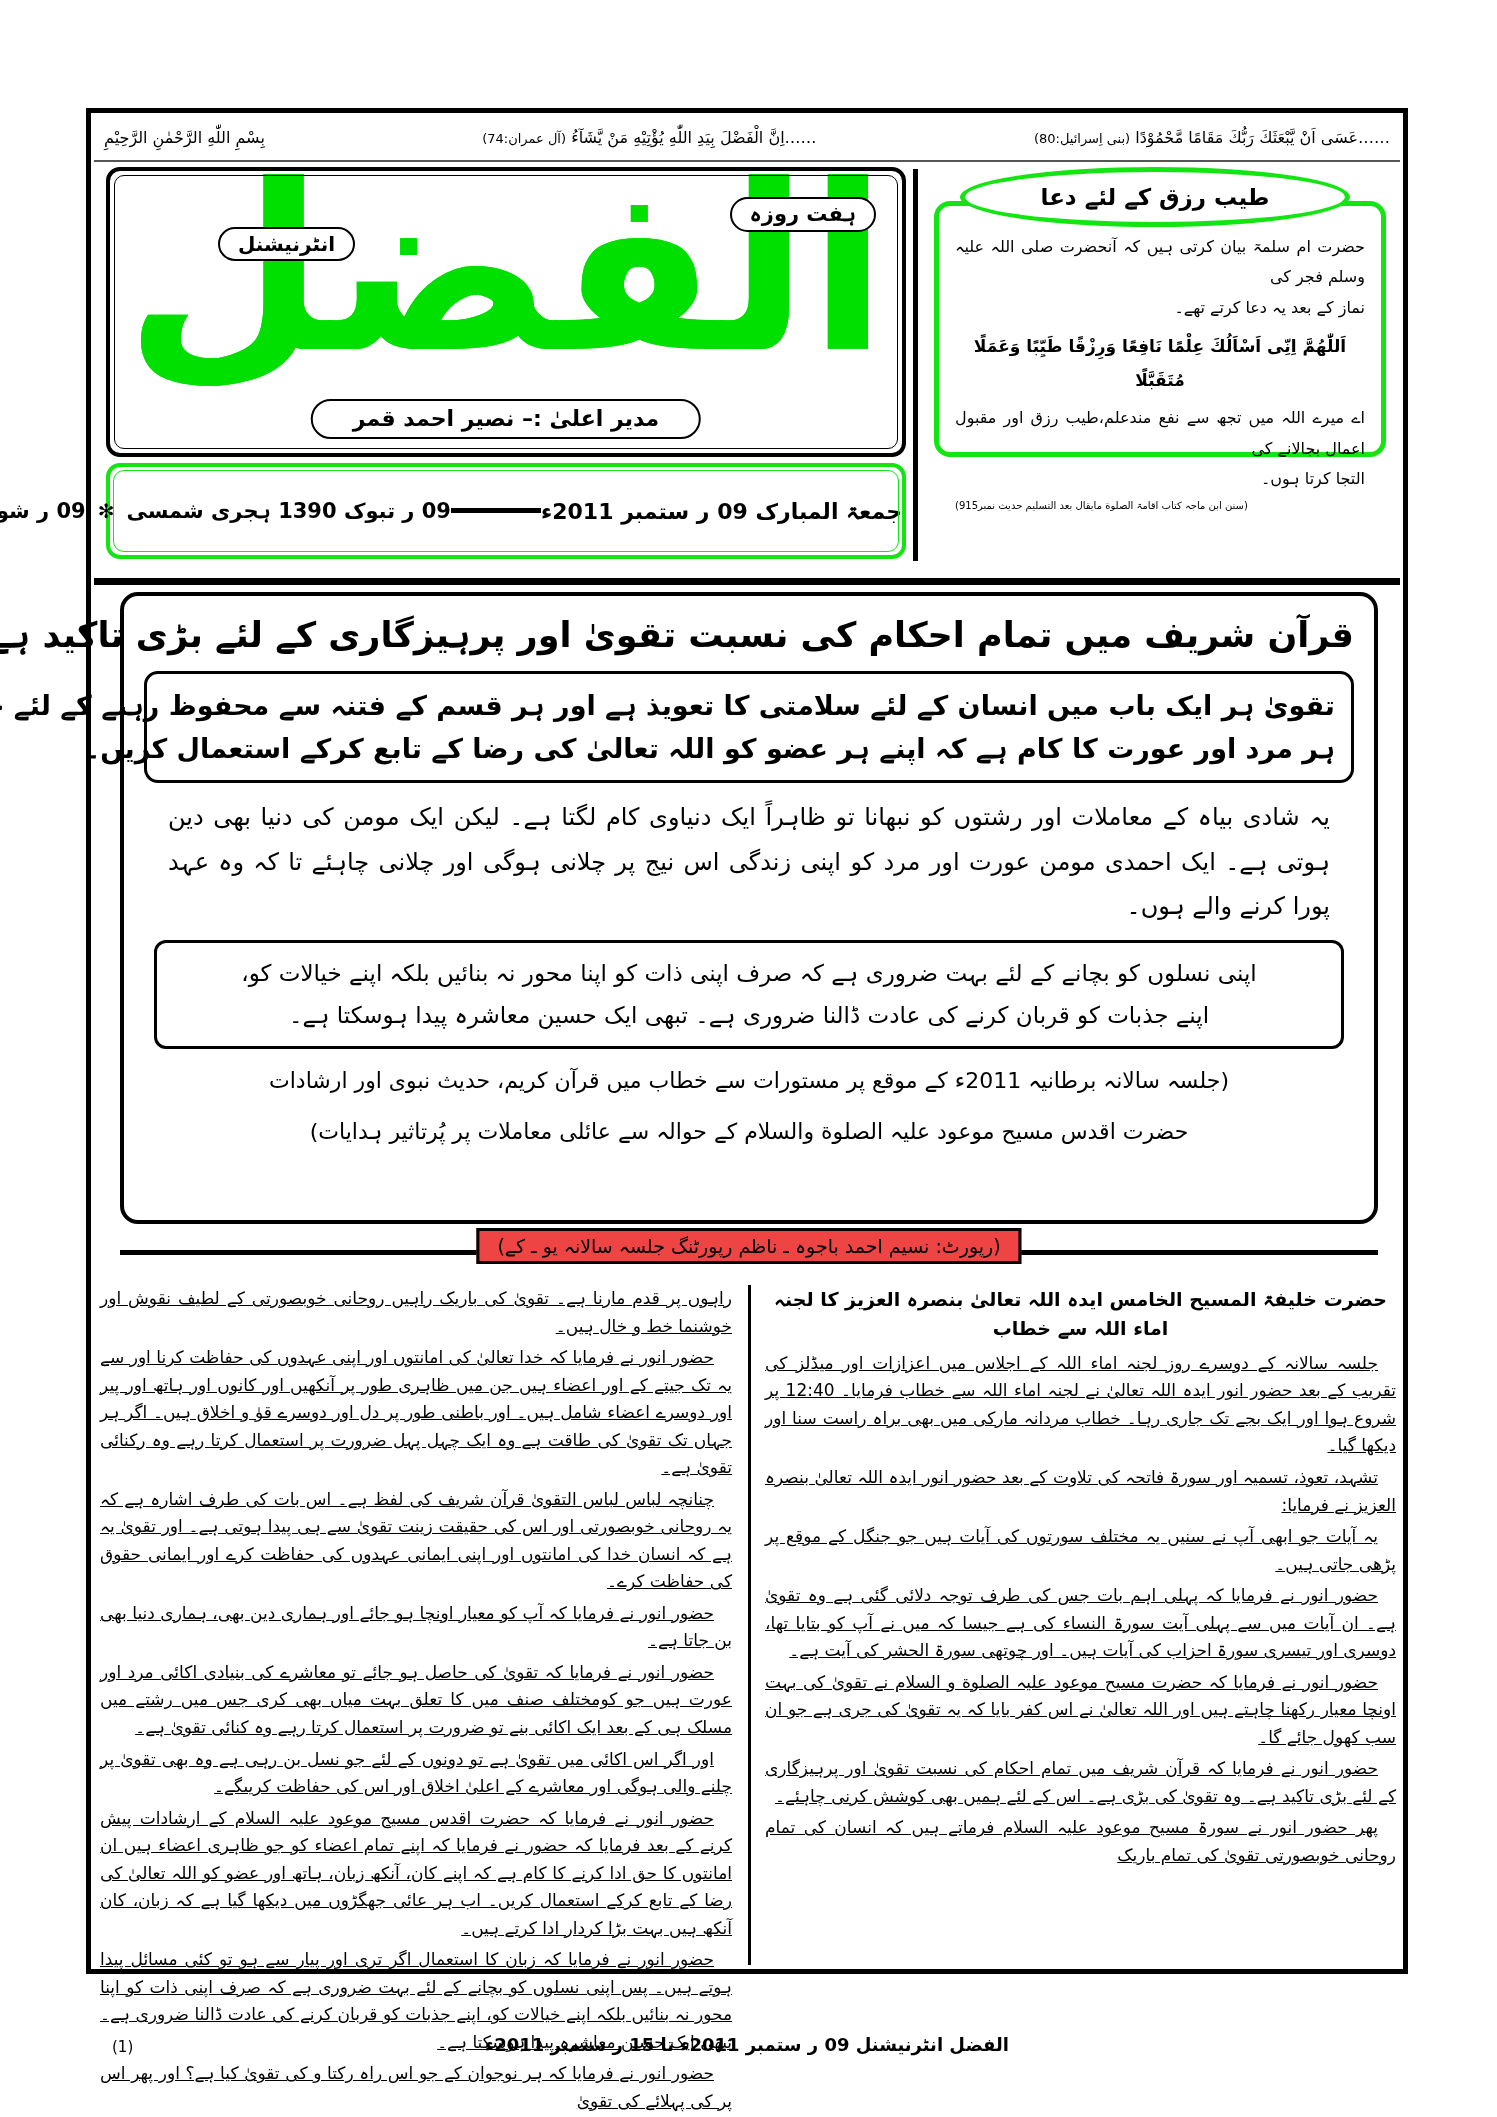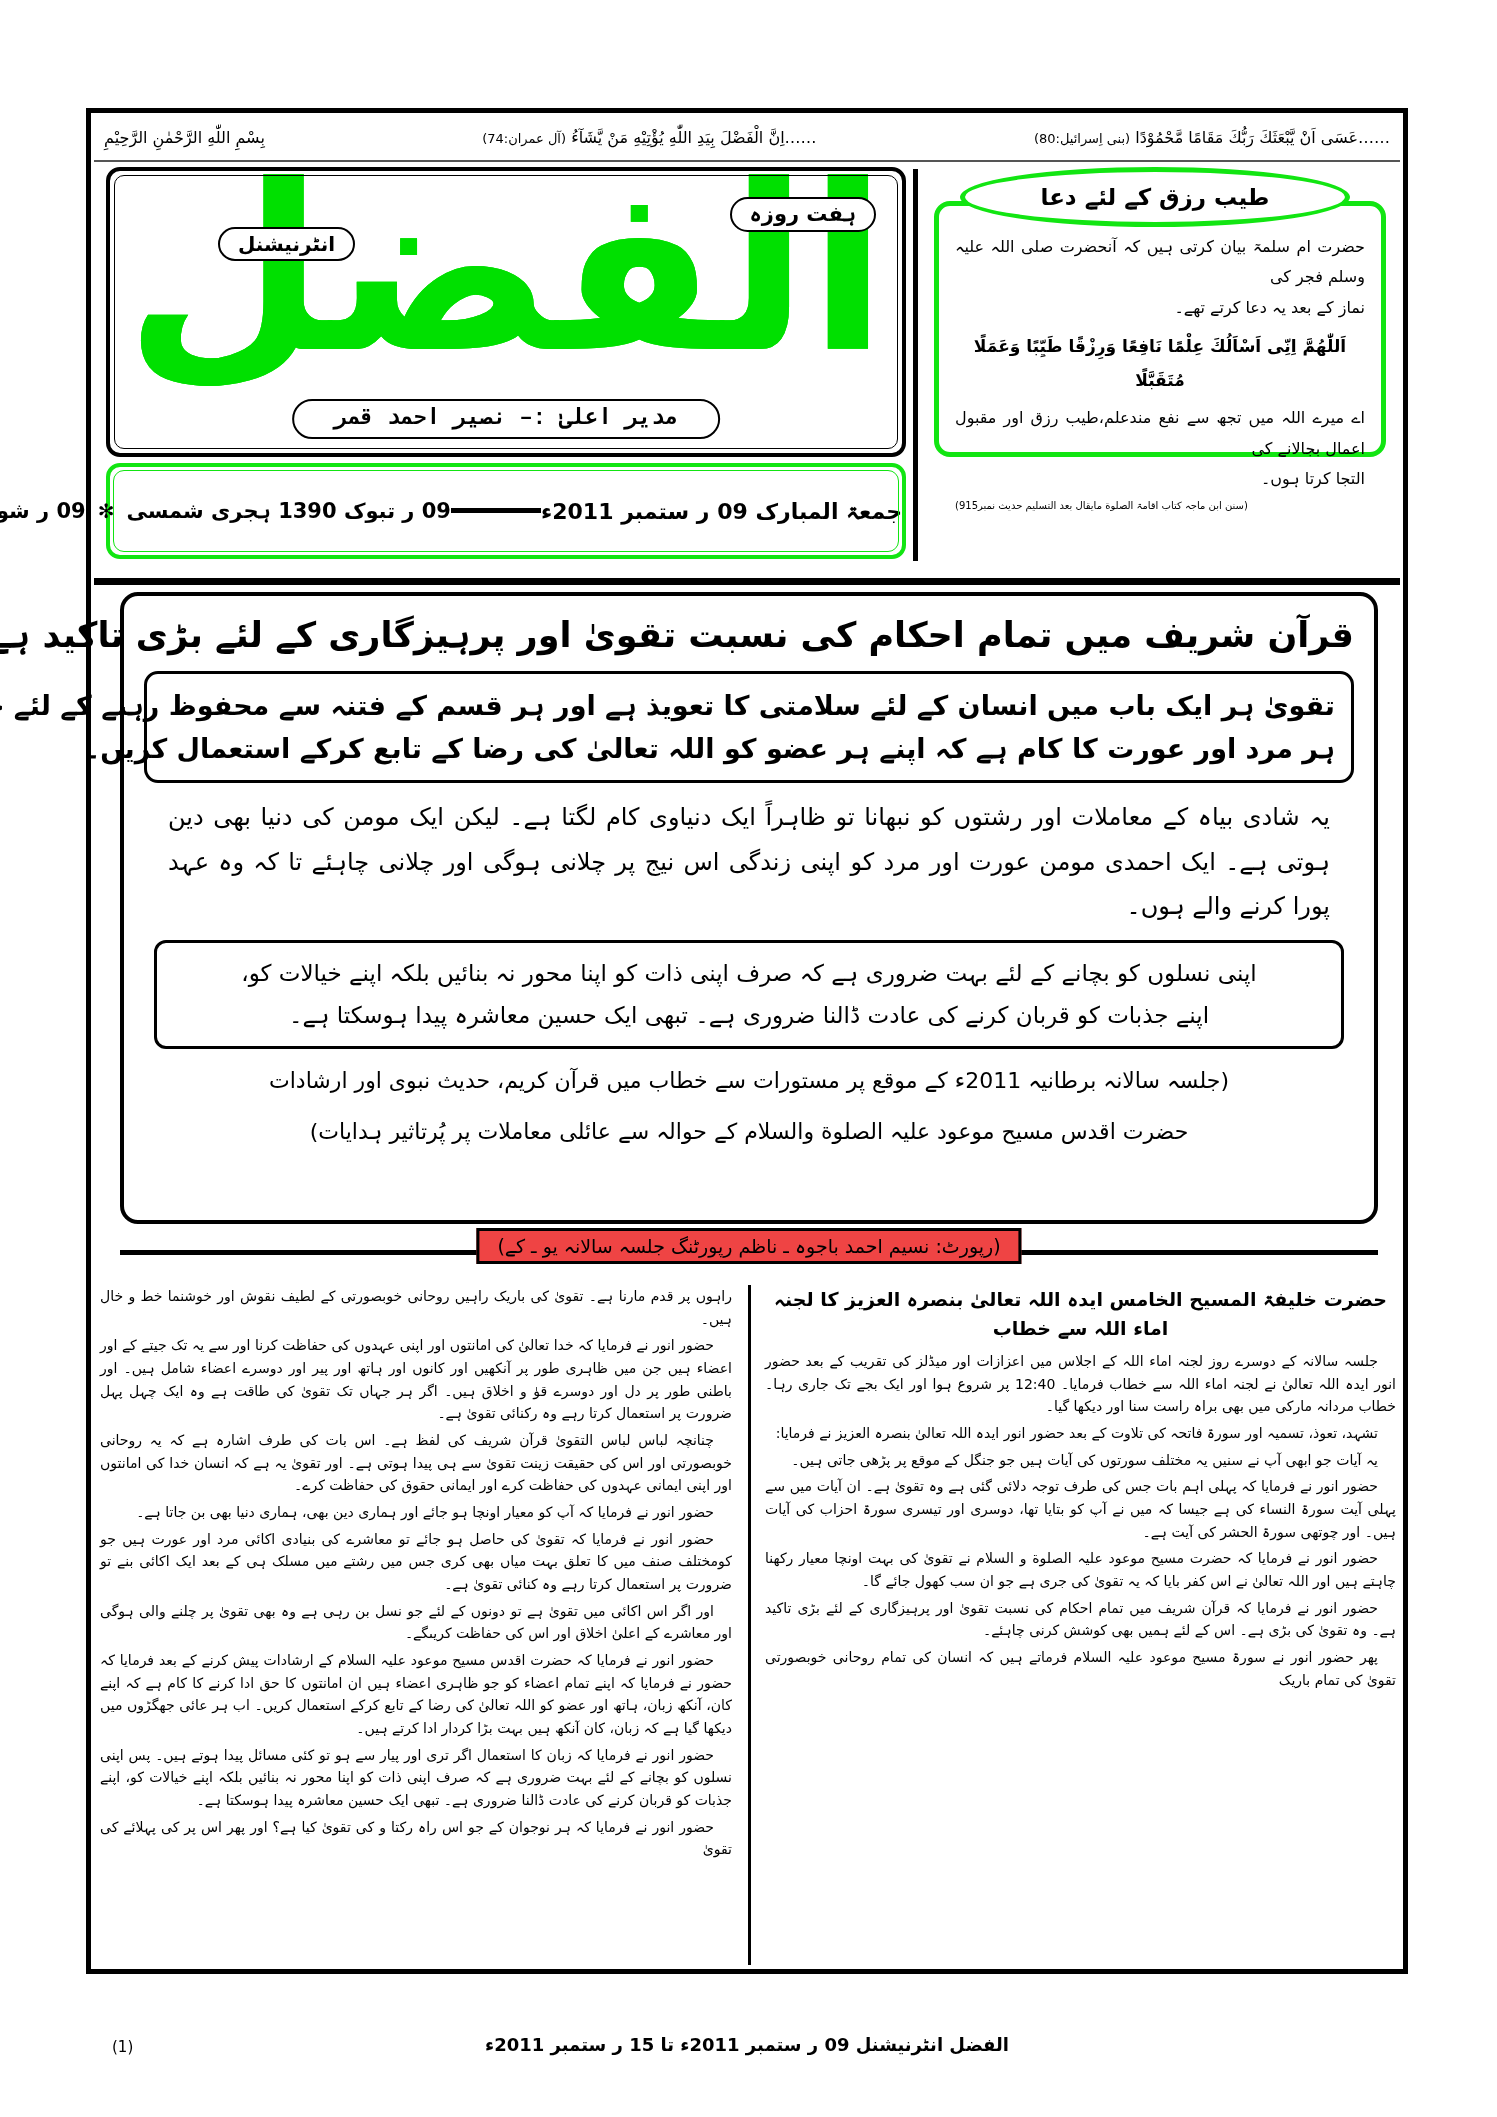--- a/index.html
+++ b/index.html
@@ -119,21 +119,21 @@
     font-size: 20px;
     font-weight: bold;
     padding: 3px 18px;
     white-space: nowrap;
     direction: rtl;
     line-height: 1.2;
   }
   .pill.weekly  { top: 26px; right: 26px; font-size: 21px; }
   .pill.intl    { top: 56px; left: 108px; }
   .pill.editor  { bottom: 14px; left: 50%; transform: translateX(-50%);
-                  font-size: 22px; padding: 5px 40px; font-family: Liberation Mono, monospace; }
+                  font-size: 22px; padding: 5px 40px; }
 
   
   .dua-box {
     position: absolute;
     right: 14px; top: 4px;
     width: 528px; height: 290px;
   }
   .dua-title-ellipse {
     position: absolute;
     right: 36px; top: 0px;
@@ -321,25 +321,26 @@
   .col.right { padding-left: 14px; border-left: 3px solid #000; }
   .col.left  { padding-right: 16px; }
   .col-head {
     font-size: 19px;
     font-weight: bold;
     text-align: center;
     line-height: 1.55;
     margin-bottom: 6px;
   }
   .col p {
-    font-size: 14px;
+    font-size: 17px;
     line-height: 1.62;
     text-align: justify;
     margin: 0 0 4px 0;
     text-indent: 18px;
+    text-decoration: underline;
   }
   .col p.noind { text-indent: 0; }
 
   
   .footer {
     position: absolute;
     left: 86px; top: 2030px;
     width: 1322px; height: 40px;
     direction: rtl;
   }

